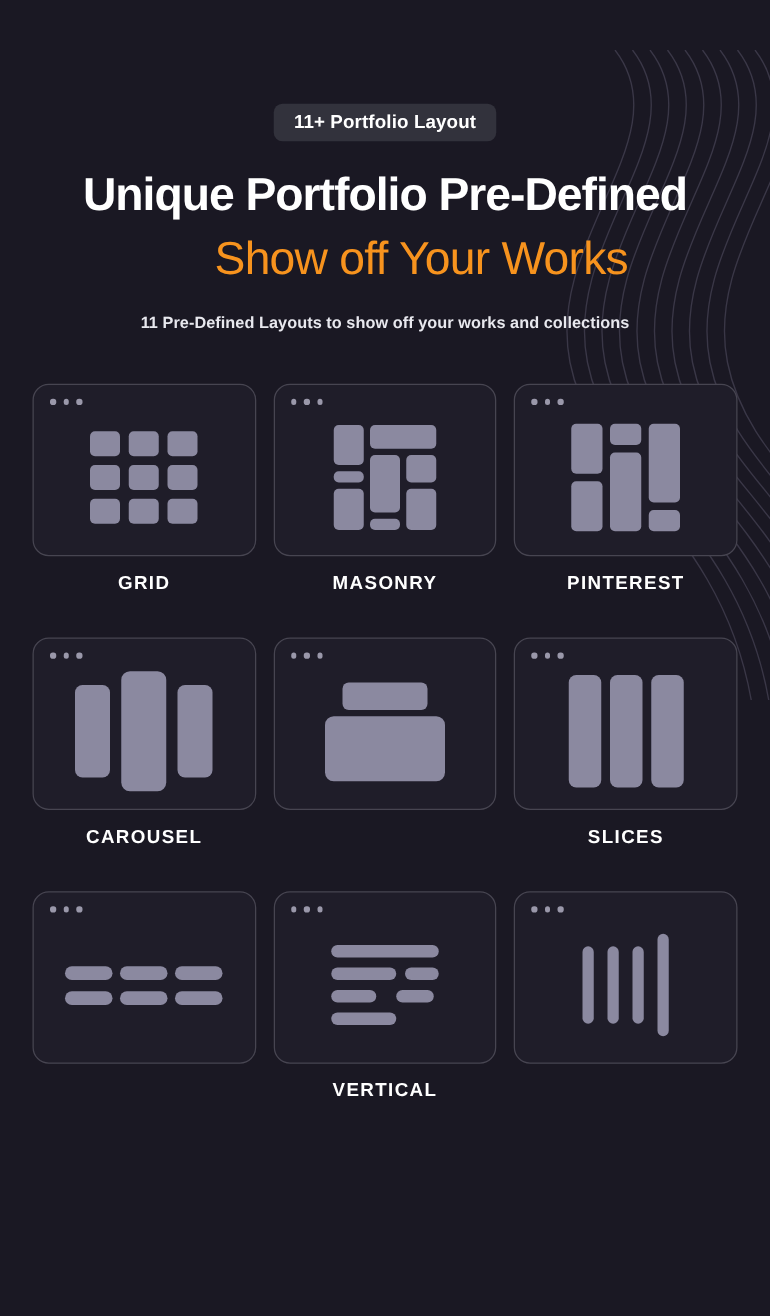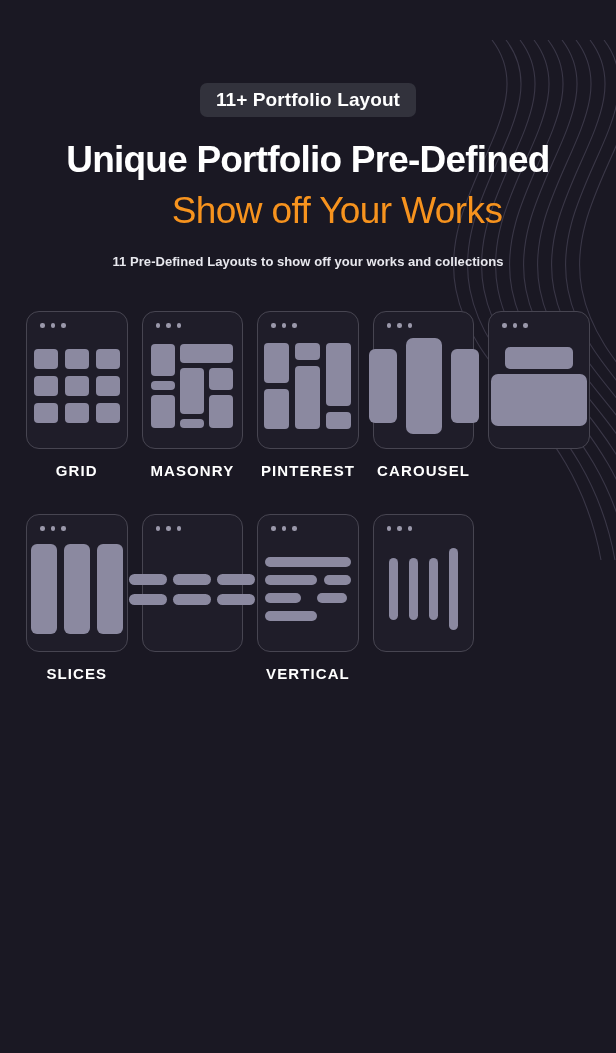--- a/index.html
+++ b/index.html
@@ -37,21 +37,21 @@
     position: relative;
     z-index: 2;
     padding-top: 83px;
     text-align: center;
   }
 
   .badge {
     display: inline-block;
     background: #32323c;
     color: #ffffff;
-    font-size: 19px;
+    font-size: 15px;
     font-weight: bold;
     letter-spacing: 0.1px;
     padding: 7px 16px 8px;
     border-radius: 7px;
     line-height: 1;
   }
 
   .title-wrap { margin-top: 22px; }
 
   .title-line1 {
@@ -82,21 +82,21 @@
     letter-spacing: 0.05px;
   }
 
   
   .grid-wrap {
     position: relative;
     z-index: 2;
     margin-top: 42px;
     padding: 0 26px;
     display: grid;
-    grid-template-columns: repeat(5, 1fr);
+    grid-template-columns: repeat(3, 1fr);
     row-gap: 35px;
     column-gap: 14px;
     justify-items: center;
   }
 
   .card { width: 100%; max-width: 182px; }
 
   .frame {
     position: relative;
     width: 100%;

